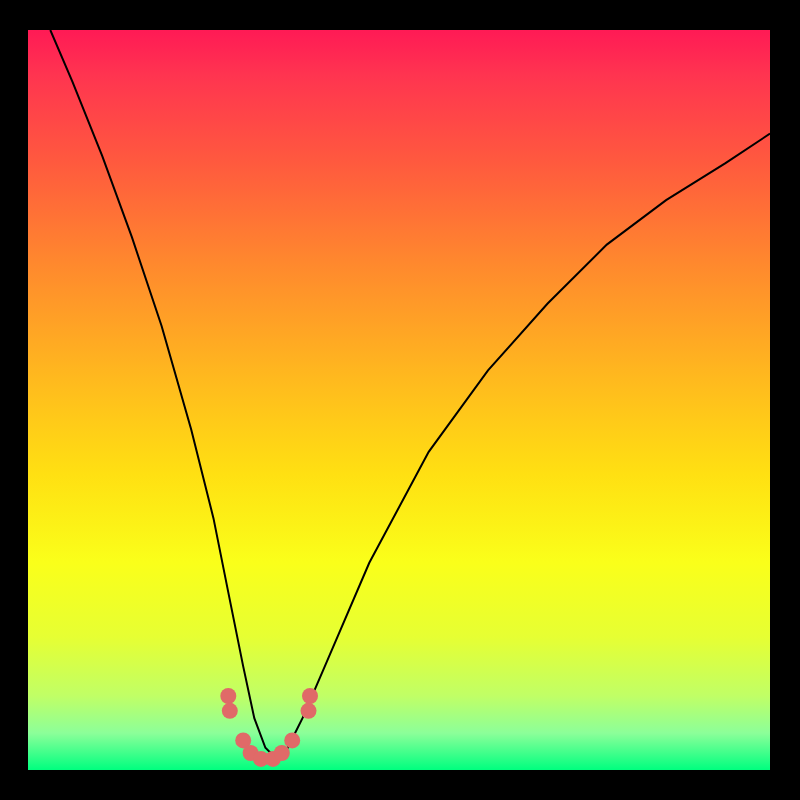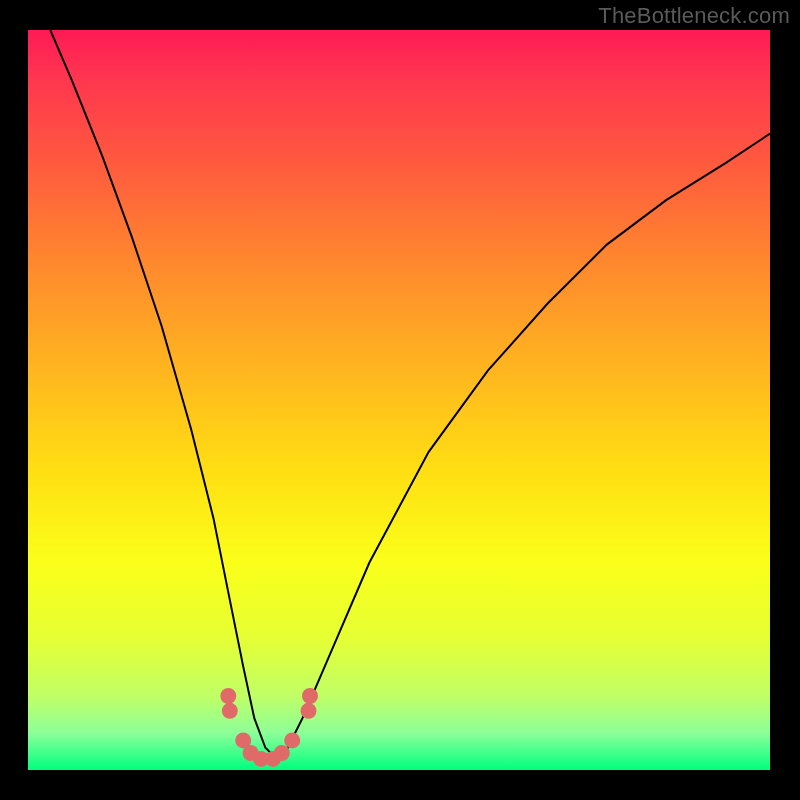--- a/index.html
+++ b/index.html
@@ -72,21 +72,20 @@
     font-size: 22px;
     font-weight: 400;
     letter-spacing: 0.2px;
     user-select: none;
   }
 </style>
 </head>
 <body>
 
 <div class="frame">
-  <div class="watermark">TheBottleneck.com</div>
 
   <div class="plot-area">
     <div class="gradient-bg"></div>
     <svg class="curve-svg" viewBox="0 0 742 740" preserveAspectRatio="none">
       <path id="curve-path" class="curve-path" d="M22.3 0.0 L44.5 51.8 L74.2 125.8 L103.9 207.2 L133.6 296.0 L163.2 399.6 L185.5 488.4 L200.3 562.4 L215.2 636.4 L226.3 688.2 L237.4 717.8 L248.6 728.9 L259.7 717.8 L274.5 688.2 L296.8 636.4 L341.3 532.8 L400.7 421.8 L460.0 340.4 L519.4 273.8 L578.8 214.6 L638.1 170.2 L697.5 133.2 L742.0 103.6"></path>
       <g id="markers-group">
           <circle cx="200.3" cy="666.0" r="8" class="marker"></circle>
           <circle cx="201.8" cy="680.8" r="8" class="marker"></circle>
           <circle cx="215.2" cy="710.4" r="8" class="marker"></circle>
           <circle cx="222.6" cy="723.0" r="8" class="marker"></circle>

